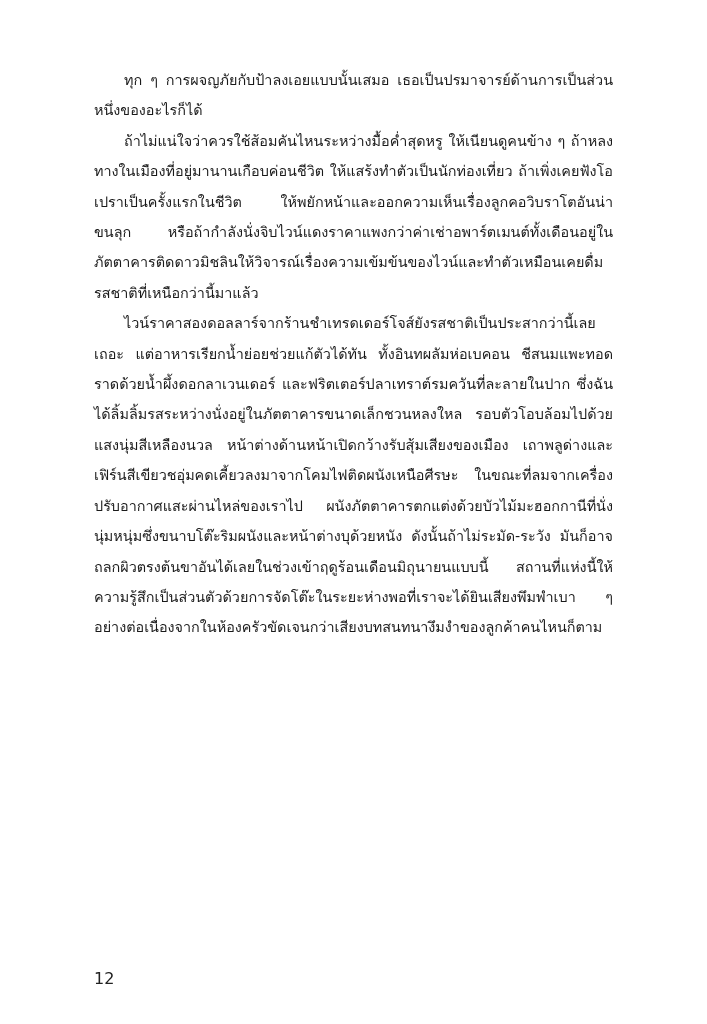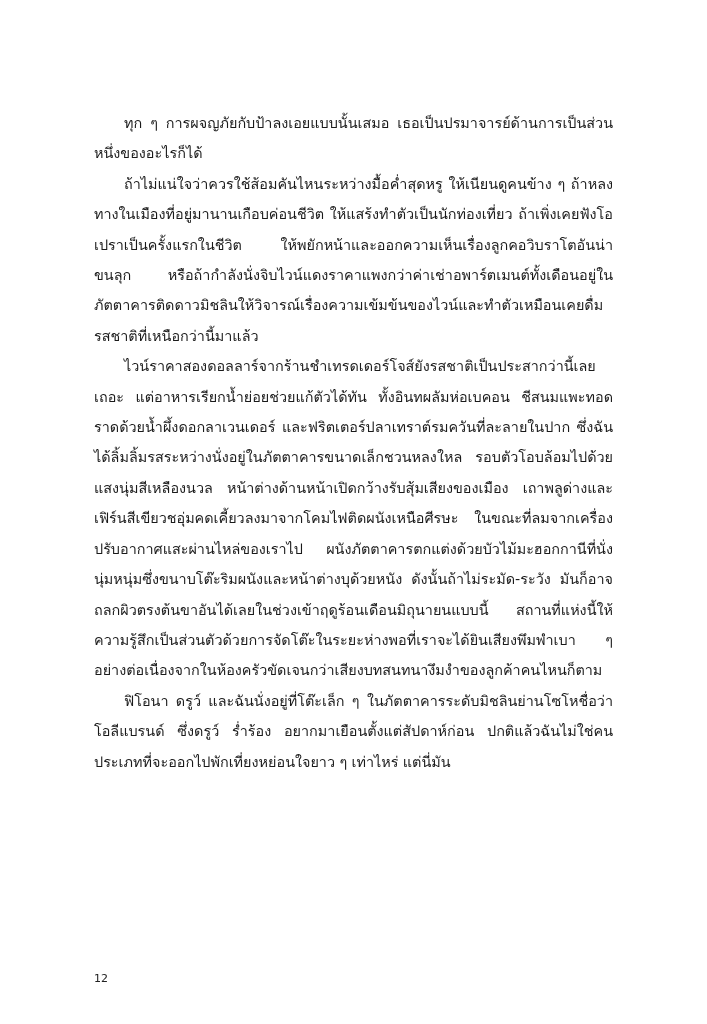--- a/index.html
+++ b/index.html
@@ -12,21 +12,21 @@
     height: 1024px;
     font-family: "DejaVu Sans", "Liberation Sans", sans-serif;
     color: #1a1a1a;
     position: relative;
     overflow: hidden;
   }
   .page {
     box-sizing: border-box;
     width: 707px;
     height: 1024px;
-    padding: 108px 94px 0 94px;
+    padding: 65px 94px 0 94px;
     position: relative;
     border-radius: 6px;
   }
   .body-text {
     font-size: 14.4px;
     line-height: 30.4px;
     text-align: justify;
     text-justify: inter-word;
     word-spacing: -0.2px;
   }
@@ -34,29 +34,28 @@
     margin: 0;
     text-indent: 0;
   }
   .body-text p.indent {
     text-indent: 30px;
   }
   .page-number {
     position: absolute;
     left: 94px;
     bottom: 38px;
-    font-size: 11px;
+    font-size: 16px;
     color: #222;
     line-height: 14px;
   }
 </style>
 </head>
 <body>
 
 <div class="page">
   <div class="body-text">
     <p class="indent">ทุก ๆ การผจญภัยกับป้าลงเอยแบบนั้นเสมอ เธอเป็นปรมาจารย์ด้านการเป็นส่วนหนึ่งของอะไรก็ได้</p>
     <p class="indent">ถ้าไม่แน่ใจว่าควรใช้ส้อมคันไหนระหว่างมื้อค่ำสุดหรู ให้เนียนดูคนข้าง ๆ ถ้าหลงทางในเมืองที่อยู่มานานเกือบค่อนชีวิต ให้แสร้งทำตัวเป็นนักท่องเที่ยว ถ้าเพิ่งเคยฟังโอเปราเป็นครั้งแรกในชีวิต ให้พยักหน้าและออกความเห็นเรื่องลูกคอวิบราโตอันน่าขนลุก หรือถ้ากำลังนั่งจิบไวน์แดงราคาแพงกว่าค่าเช่าอพาร์ตเมนต์ทั้งเดือนอยู่ในภัตตาคารติดดาวมิชลินให้วิจารณ์เรื่องความเข้มข้นของไวน์และทำตัวเหมือนเคยดื่มรสชาติที่เหนือกว่านี้มาแล้ว</p>
     <p class="indent">ไวน์ราคาสองดอลลาร์จากร้านชำเทรดเดอร์โจส์ยังรสชาติเป็นประสากว่านี้เลยเถอะ แต่อาหารเรียกน้ำย่อยช่วยแก้ตัวได้ทัน ทั้งอินทผลัมห่อเบคอน ชีสนมแพะทอดราดด้วยน้ำผึ้งดอกลาเวนเดอร์ และฟริตเตอร์ปลาเทราต์รมควันที่ละลายในปาก ซึ่งฉันได้ลิ้มลิ้มรสระหว่างนั่งอยู่ในภัตตาคารขนาดเล็กชวนหลงใหล รอบตัวโอบล้อมไปด้วยแสงนุ่มสีเหลืองนวล หน้าต่างด้านหน้าเปิดกว้างรับสุ้มเสียงของเมือง เถาพลูด่างและเฟิร์นสีเขียวชอุ่มคดเคี้ยวลงมาจากโคมไฟติดผนังเหนือศีรษะ ในขณะที่ลมจากเครื่องปรับอากาศแสะผ่านไหล่ของเราไป ผนังภัตตาคารตกแต่งด้วยบัวไม้มะฮอกกานีที่นั่งนุ่มหนุ่มซึ่งขนาบโต๊ะริมผนังและหน้าต่างบุด้วยหนัง ดังนั้นถ้าไม่ระมัด-ระวัง มันก็อาจถลกผิวตรงต้นขาอันได้เลยในช่วงเข้าฤดูร้อนเดือนมิถุนายนแบบนี้ สถานที่แห่งนี้ให้ความรู้สึกเป็นส่วนตัวด้วยการจัดโต๊ะในระยะห่างพอที่เราจะได้ยินเสียงพึมพำเบา ๆ อย่างต่อเนื่องจากในห้องครัวขัดเจนกว่าเสียงบทสนทนางึมงำของลูกค้าคนไหนก็ตาม</p>
-    <p class="indent">ฟิโอนา ดรูว์ และฉันนั่งอยู่ที่โต๊ะเล็ก ๆ ในภัตตาคารระดับมิชลินย่านโซโหชื่อว่าโอลีแบรนด์ ซึ่งดรูว์ ร่ำร้อง อยากมาเยือนตั้งแต่สัปดาห์ก่อน ปกติแล้วฉันไม่ใช่คนประเภทที่จะออกไปพักเที่ยงหย่อนใจยาว ๆ เท่าไหร่ แต่นี่มัน</p>
   </div>
   <div class="page-number">12</div>
 </div>
 
 </body></html>

